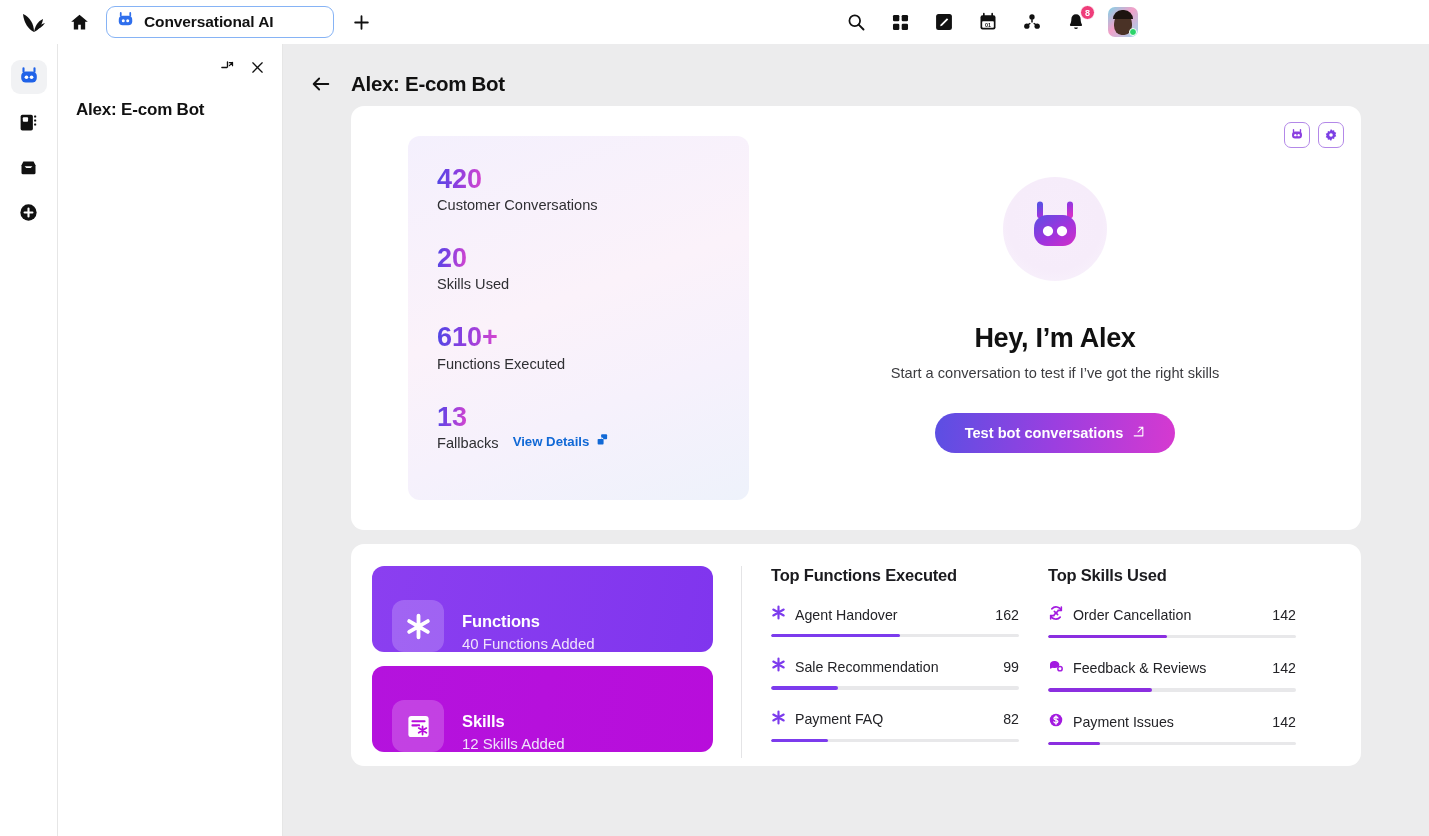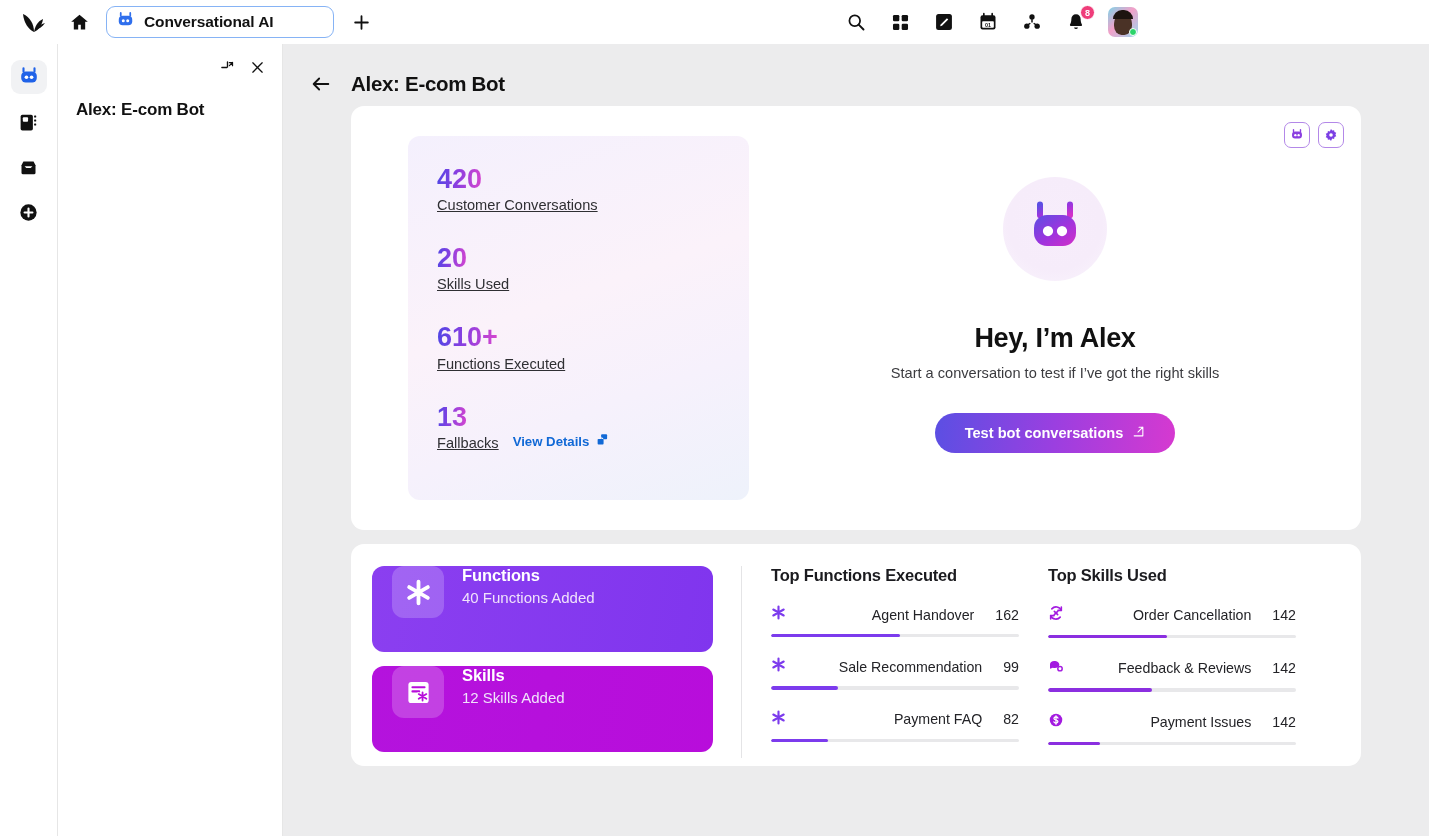--- a/index.html
+++ b/index.html
@@ -190,21 +190,21 @@
   .stat { margin-bottom: 30px; }
   .stat:last-child { margin-bottom: 0; }
   .stat-num {
     font-size: 27px; font-weight: bold;
     background: linear-gradient(95deg,#4f46e5 0%,#8b3fe0 45%,#d946ce 100%);
     -webkit-background-clip: text; background-clip: text;
     color: transparent; -webkit-text-fill-color: transparent;
     line-height: 1.12;
     display: inline-block;
   }
-  .stat-label { font-size: 14.6px; color: #2f2f33; margin-top: 3px; text-decoration: underline; }
+  .stat-label { font-size: 14.6px; color: #2f2f33; margin-top: 3px; }
   .stat-row { display: flex; align-items: center; gap: 14px; }
   .view-link {
     font-size: 13.2px; color: #1169d6; font-weight: bold;
     display: flex; align-items: center; gap: 7px; cursor: pointer;
   }
 
   .hero {
     flex: 1; display: flex; flex-direction: column;
     align-items: center; justify-content: center;
     padding-bottom: 6px;
@@ -224,40 +224,40 @@
     color: #fff; font-size: 14.6px; font-weight: bold;
     display: flex; align-items: center; gap: 9px;
     cursor: pointer;
     font-family: "Liberation Sans", sans-serif;
   }
 
   .card-bottom { margin-top: 14px; height: 222px; display: flex; padding: 22px 0 0 0; }
   .tiles { width: 341px; margin-left: 21px; }
   .tile {
     height: 86px; border-radius: 12px;
-    display: flex; align-items: flex-start;
+    display: flex; align-items: flex-end;
     padding-left: 20px; gap: 18px;
     cursor: pointer;
   }
   .tile.fn { background: linear-gradient(100deg,#8b3ff0 0%,#8035ee 100%); }
   .tile.sk { background: linear-gradient(100deg,#b413dd 0%,#b80ddb 100%); margin-top: 14px; }
   .tile-ico {
     width: 52px; height: 52px; border-radius: 12px;
     background: rgba(255,255,255,0.2);
     display: flex; align-items: center; justify-content: center;
   }
   .tile-t { font-size: 16.5px; font-weight: bold; color: #fff; letter-spacing: -0.1px; }
   .tile-s { font-size: 15px; color: #f0e2fb; margin-top: 4px; }
 
   .divider { width: 1px; background: #e4e4e6; margin: 0 0 8px 28px; }
 
   .col { width: 248px; margin-left: 29px; }
   .col-title { font-size: 16.5px; font-weight: bold; color: #1b1b1f; letter-spacing: -0.2px; }
   .row { margin-top: 20px; }
-  .row-head { display: flex; align-items: center; gap: 21px; text-align: right; }
+  .row-head { display: flex; align-items: center; gap: 9px; }
   .row-label { font-size: 14.2px; color: #232327; flex: 1; }
   .row-val { font-size: 14.2px; color: #232327; }
   .bar { height: 3.4px; background: #e8e8ea; border-radius: 2px; margin-top: 10px; overflow: hidden; }
   .bar > i { display: block; height: 100%; background: #8b2fe0; border-radius: 2px; }
   .bar.fnbar > i { background: #7c3bed; }
 </style>
 </head>
 <body>
 
 <div class="topbar">

